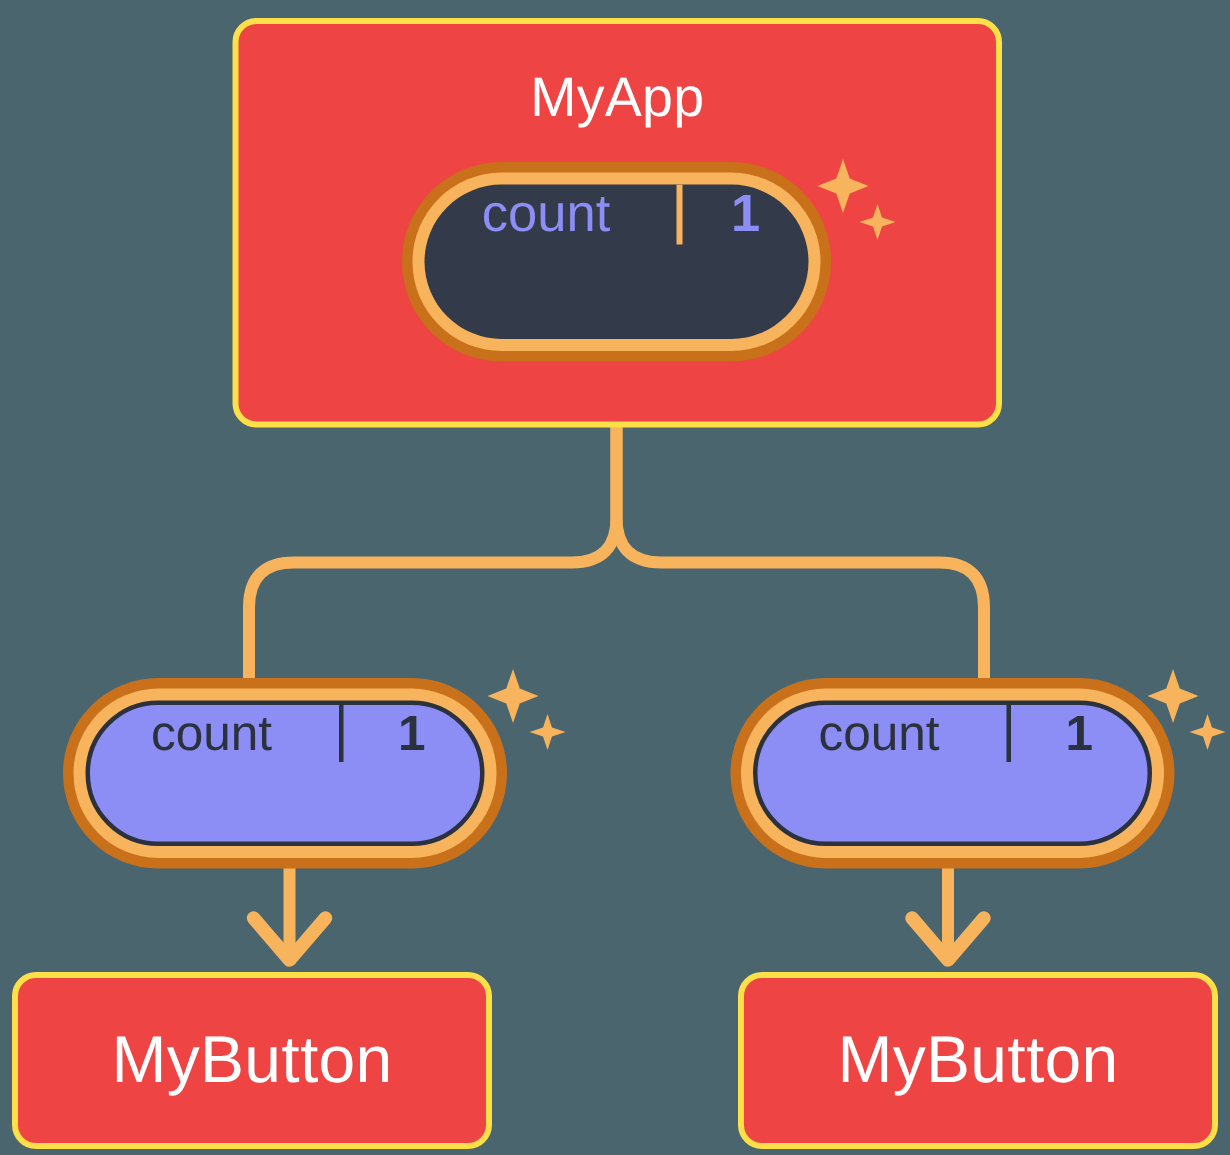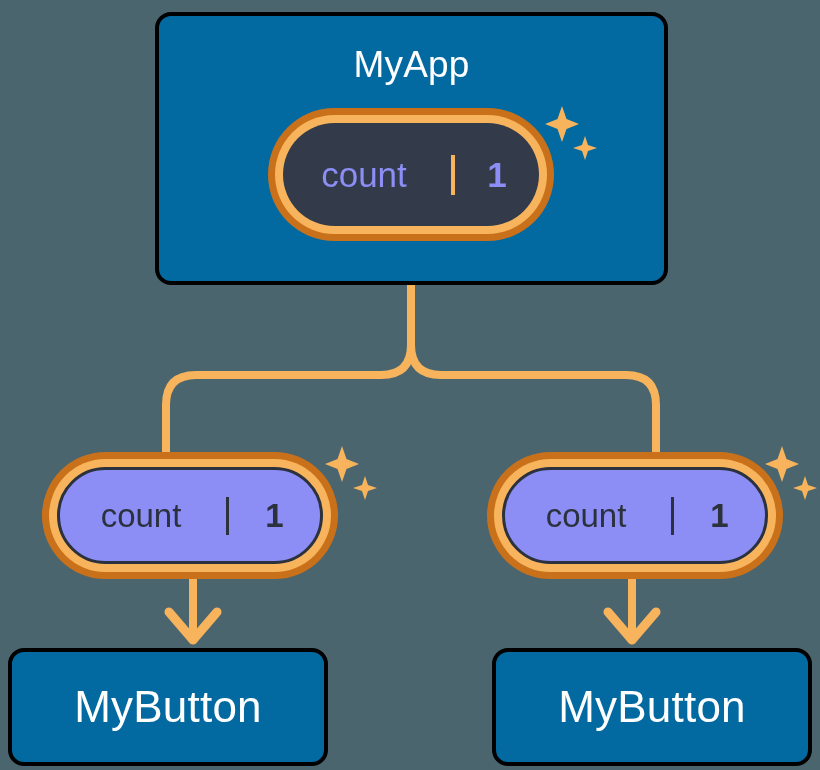--- a/index.html
+++ b/index.html
@@ -27,22 +27,22 @@
     left: 0;
     top: 0;
     width: 820px;
     height: 770px;
     pointer-events: none;
   }
 
   
   .card {
     position: absolute;
-    background: #0369a1;
-    border: 4px solid #000000;
+    background: #ef4444;
+    border: 4px solid #fde047;
     border-radius: 16px;
     box-sizing: border-box;
   }
   .card-title {
     color: #ffffff;
     font-size: 37px;
     font-weight: 400;
     letter-spacing: 0.2px;
     text-align: center;
     white-space: nowrap;
@@ -94,21 +94,21 @@
     align-items: stretch;
     flex: 1 1 auto;
     border-radius: 999px;
     background: #f7b45c;
     padding: 8px;
     box-sizing: border-box;
   }
   .pill-inner {
     flex: 1 1 auto;
     display: flex;
-    align-items: center;
+    align-items: flex-start;
     border-radius: 999px;
     overflow: hidden;
     box-sizing: border-box;
   }
   .pill-cell {
     display: flex;
     align-items: center;
     justify-content: center;
     box-sizing: border-box;
   }

